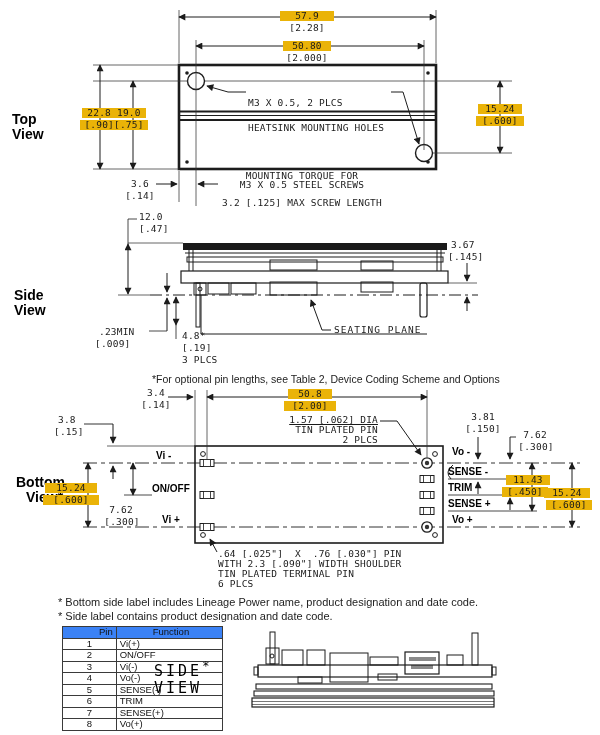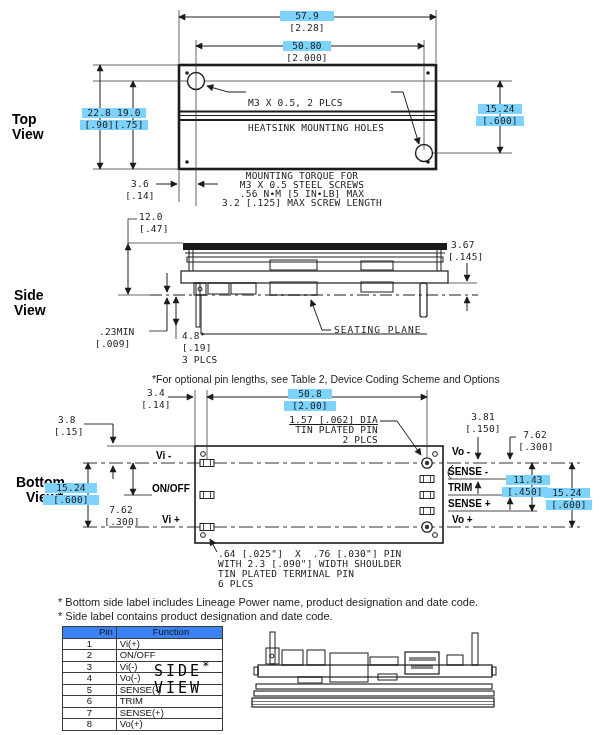--- a/index.html
+++ b/index.html
@@ -1,20 +1,20 @@
 <!DOCTYPE html>
 <html><head>
 <meta charset="utf-8">
 <style>
   html,body{margin:0;padding:0;background:#fff;}
   .stage{position:relative;width:600px;height:735px;background:#fff;overflow:hidden;}
   svg.lw{position:absolute;left:0;top:0;}
   .t{position:absolute;font:9.5px "DejaVu Sans Mono",monospace;letter-spacing:.2px;
      color:#1a1a1a;white-space:pre;line-height:10px;}
-  .c{text-align:center;} .r{text-align:right;} .bgw{background:#7dd3fc;}
+  .c{text-align:center;} .r{text-align:right;} .bgw{background:#eab308;}
   .vlabel{position:absolute;font:bold 14px "Liberation Sans",sans-serif;color:#000;line-height:15px;white-space:pre;}
   .pl{position:absolute;font:bold 10px "Liberation Sans",sans-serif;color:#000;white-space:pre;line-height:10px;}
   .note{position:absolute;font:11px "Liberation Sans",sans-serif;color:#222;white-space:pre;line-height:13px;}
   table.pins{position:absolute;left:62px;top:626px;border-collapse:collapse;
      font:9.5px "Liberation Sans",sans-serif;color:#111;}
   table.pins th,table.pins td{border:1px solid #3a3a3a;padding:0 3px;height:10.5px;line-height:10.5px;font-weight:normal;text-align:left;}
   table.pins th{background:#3b82f6;padding-left:36px;}
   table.pins td.num{text-align:center;width:20px;}
   table.pins td.fn,table.pins th.fn{width:66px;}
   .sv{position:absolute;left:154px;top:658px;font:15px "DejaVu Sans Mono",monospace;
@@ -200,21 +200,20 @@
 <div class="t c bgw" style="left:82px;top:108px;width:64px;">22.8 19.0</div>
 <div class="t c bgw" style="left:80px;top:120px;width:68px;">[.90][.75]</div>
 <div class="t c bgw" style="left:478px;top:104px;width:44px;">15.24</div>
 <div class="t c bgw" style="left:476px;top:116px;width:48px;">[.600]</div>
 <div class="t c" style="left:126px;top:179px;width:28px;">3.6</div>
 <div class="t c" style="left:120px;top:191px;width:40px;">[.14]</div>
 <div class="t" style="left:248px;top:87px;margin-top:36px;">HEATSINK MOUNTING HOLES</div>
 <div class="t" style="left:248px;top:98px;">M3 X 0.5, 2 PLCS</div>
 <div class="t c" style="left:192px;top:171px;width:220px;">MOUNTING TORQUE FOR</div>
 <div class="t c" style="left:192px;top:180px;width:220px;">M3 X 0.5 STEEL SCREWS</div>
-<div class="t c" style="left:192px;top:189px;width:220px;">.56 N•M [5 IN•LB] MAX</div>
 <div class="t c" style="left:192px;top:198px;width:220px;">3.2 [.125] MAX SCREW LENGTH</div>
 
 <div class="vlabel" style="left:14px;top:288px;"><span>Side</span><br><span>View</span></div>
 <div class="t" style="left:139px;top:212px;">12.0</div>
 <div class="t" style="left:139px;top:224px;">[.47]</div>
 <div class="t" style="left:451px;top:240px;">3.67</div>
 <div class="t" style="left:448px;top:252px;">[.145]</div>
 <div class="t" style="left:99px;top:327px;">.23MIN</div>
 <div class="t" style="left:95px;top:339px;">[.009]</div>
 <div class="t" style="left:182px;top:331px;">4.8*</div>

